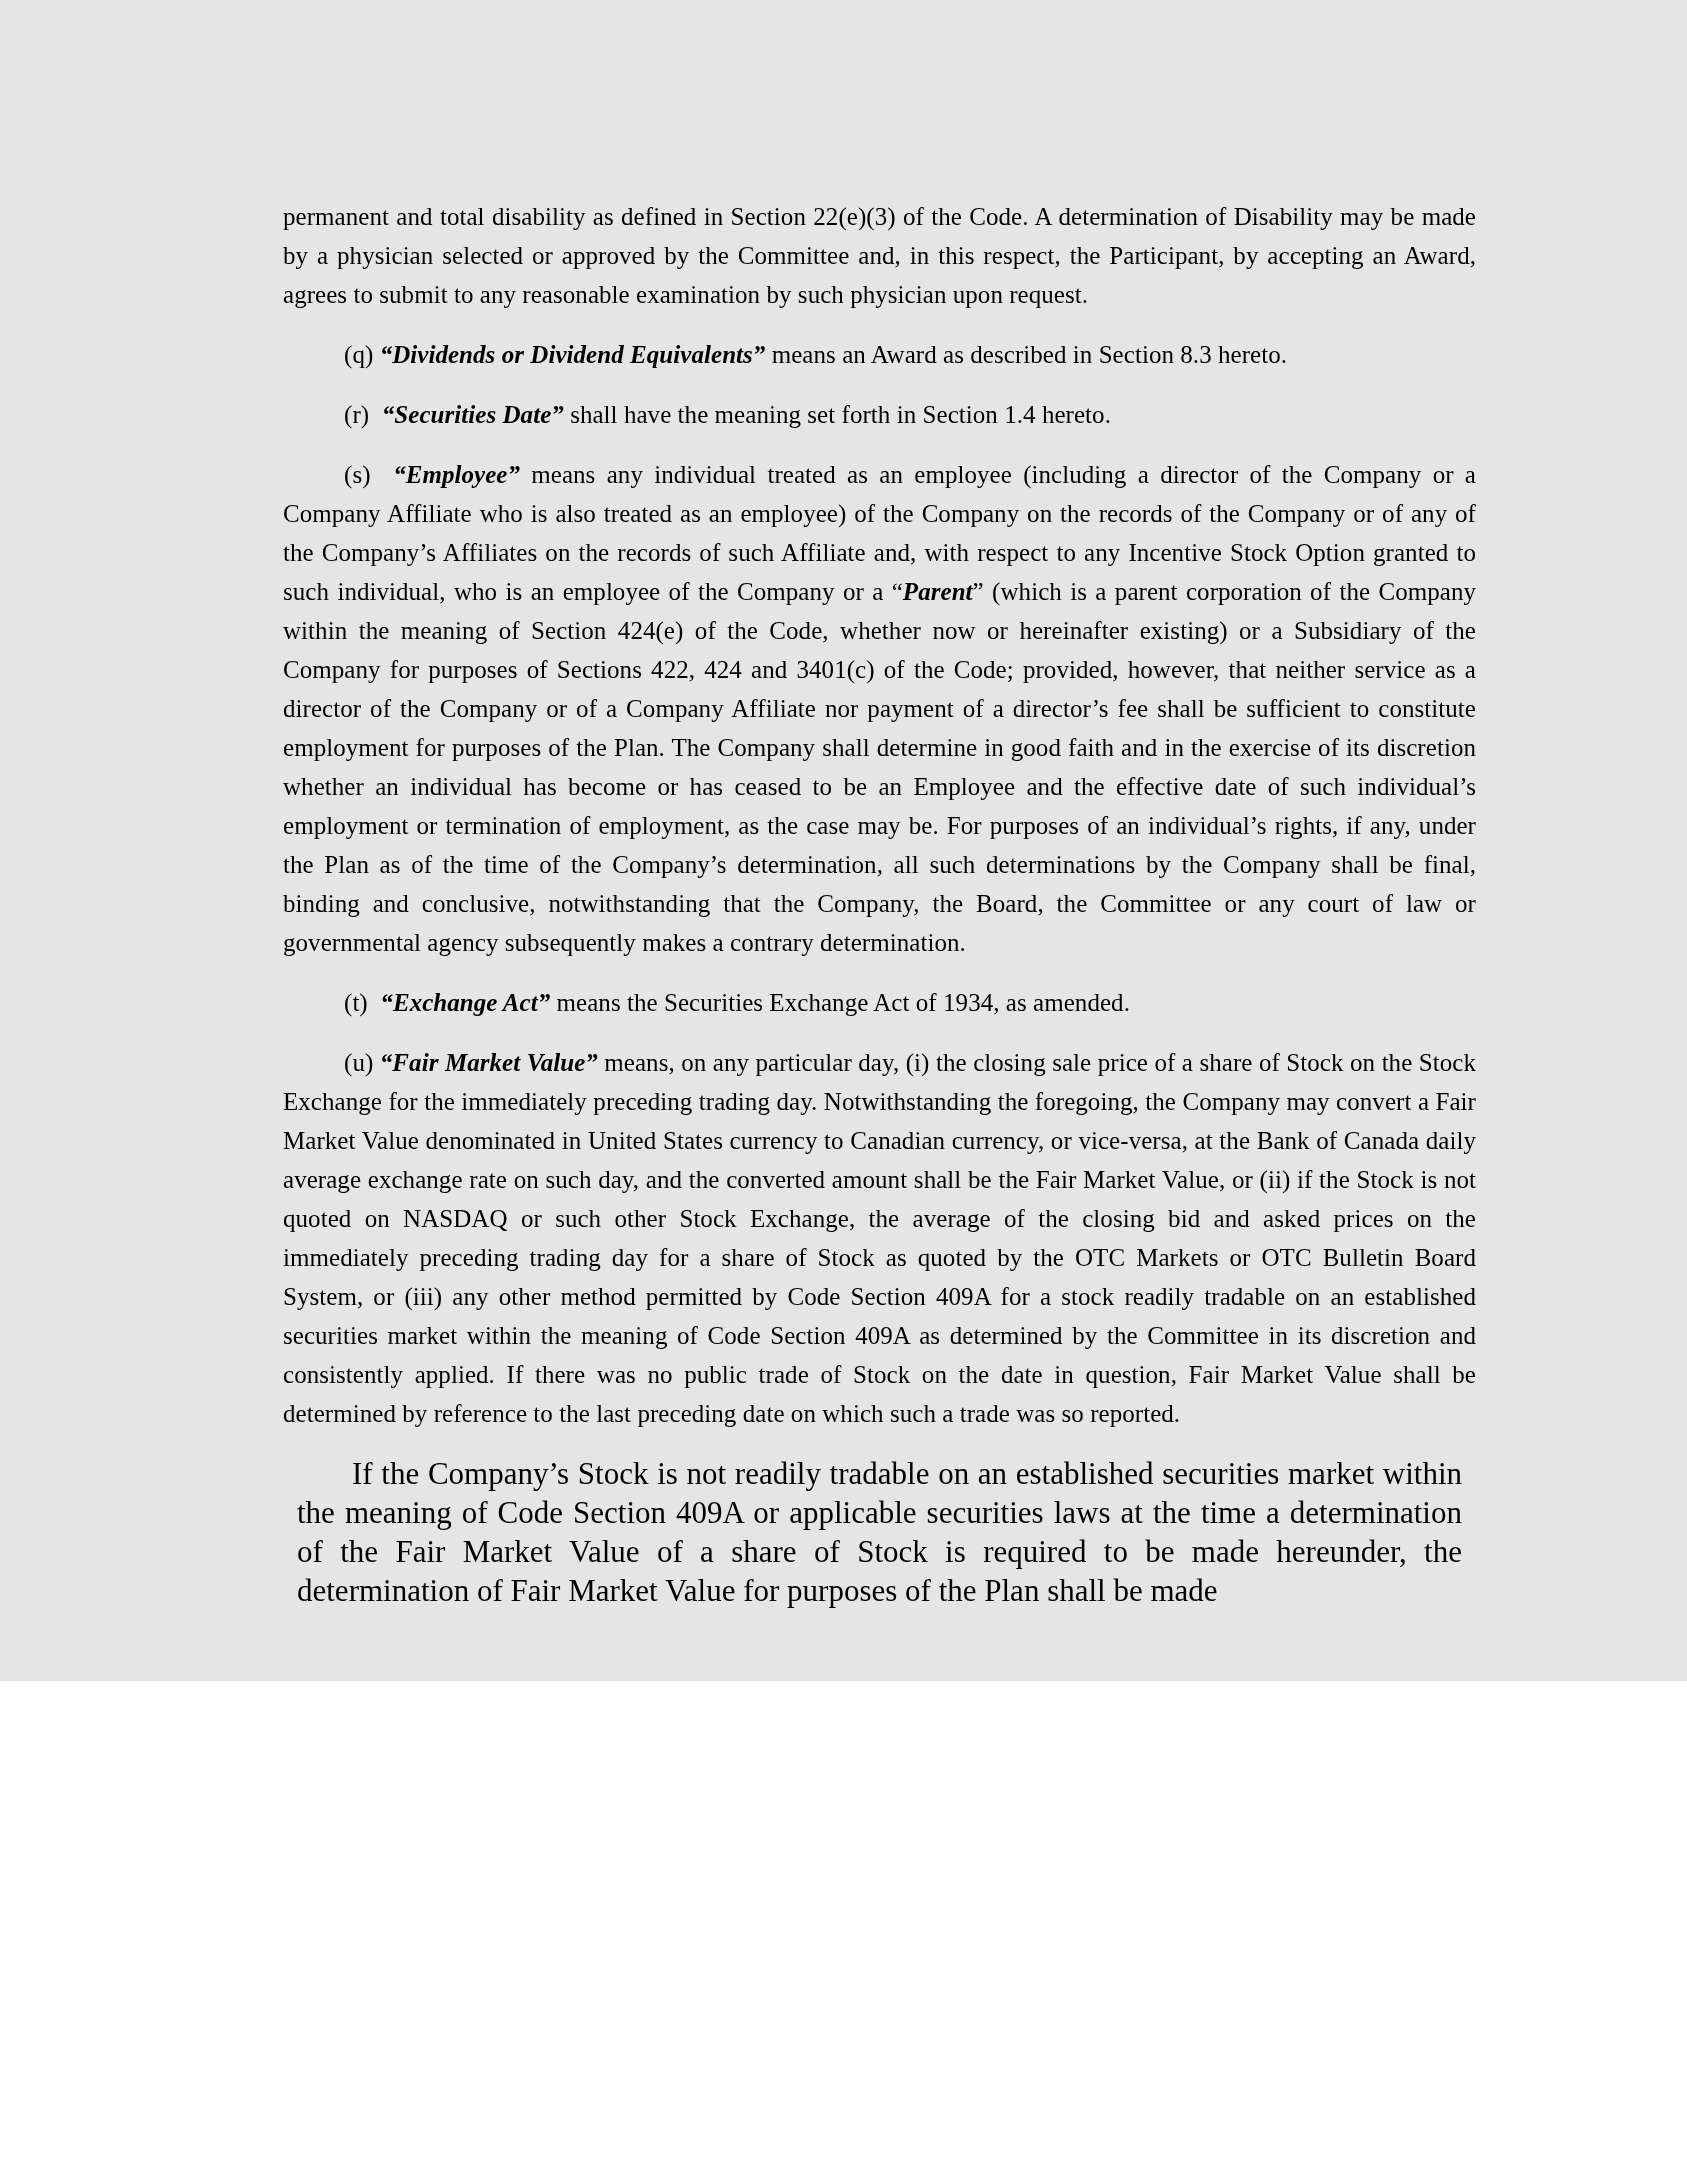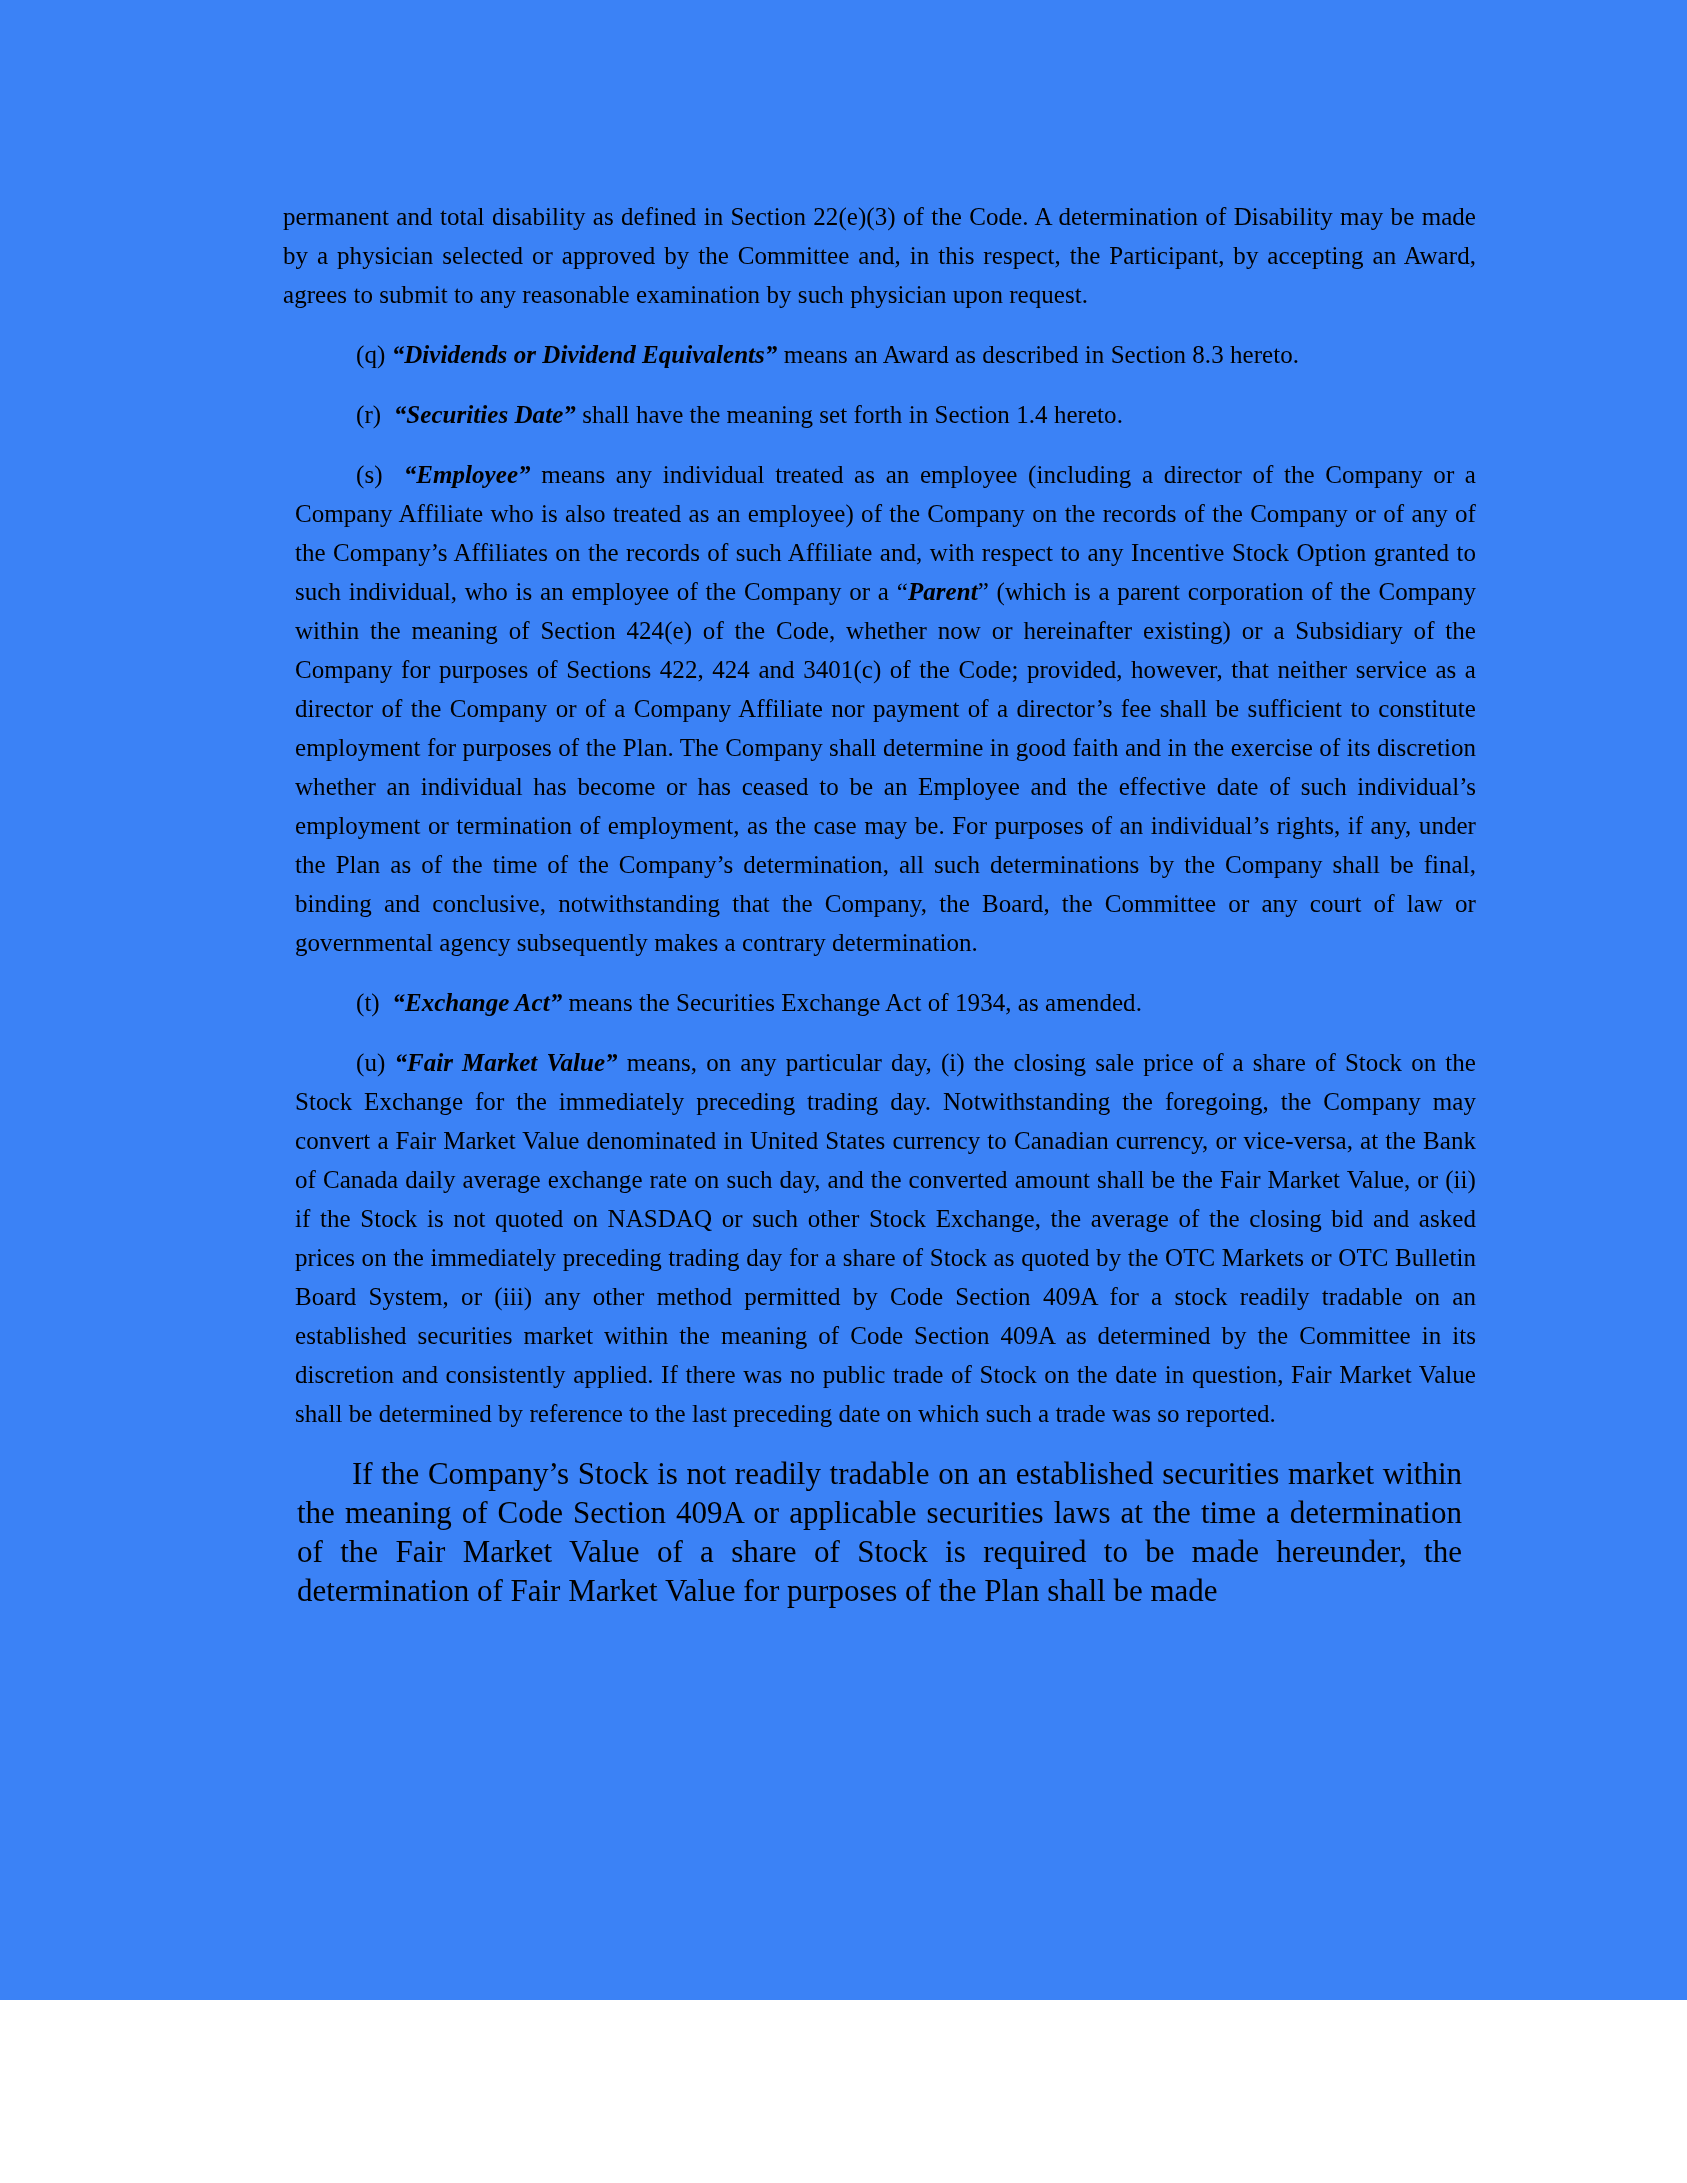--- a/index.html
+++ b/index.html
@@ -3,22 +3,22 @@
 <meta charset="utf-8">
 <style>
   html, body {
     margin: 0;
     padding: 0;
     background: #ffffff;
   }
   .page {
     position: relative;
     width: 1687px;
-    height: 2000px;
-    background: #3b82f6;
+    height: 1681px;
+    background: #e5e5e5;
     font-family: "Liberation Serif", "DejaVu Serif", serif;
     color: #000000;
     box-sizing: border-box;
     overflow: hidden;
   }
   .content {
     position: absolute;
     left: 283px;
     top: 197px;
     width: 1193px;
@@ -26,21 +26,20 @@
   p.body-para {
     margin: 0 0 0 0;
     font-size: 25px;
     line-height: 39px;
     text-align: justify;
     text-justify: inter-word;
     letter-spacing: 0.05px;
   }
   p.body-para + p.body-para {
     margin-top: 21px;
-    margin-left: 12px;
   }
   p.indent-first {
     text-indent: 61px;
   }
   
   p.inset-para {
     margin: 21px 0 0 14px;
     width: 1165px;
     font-size: 31px;
     line-height: 39px;

